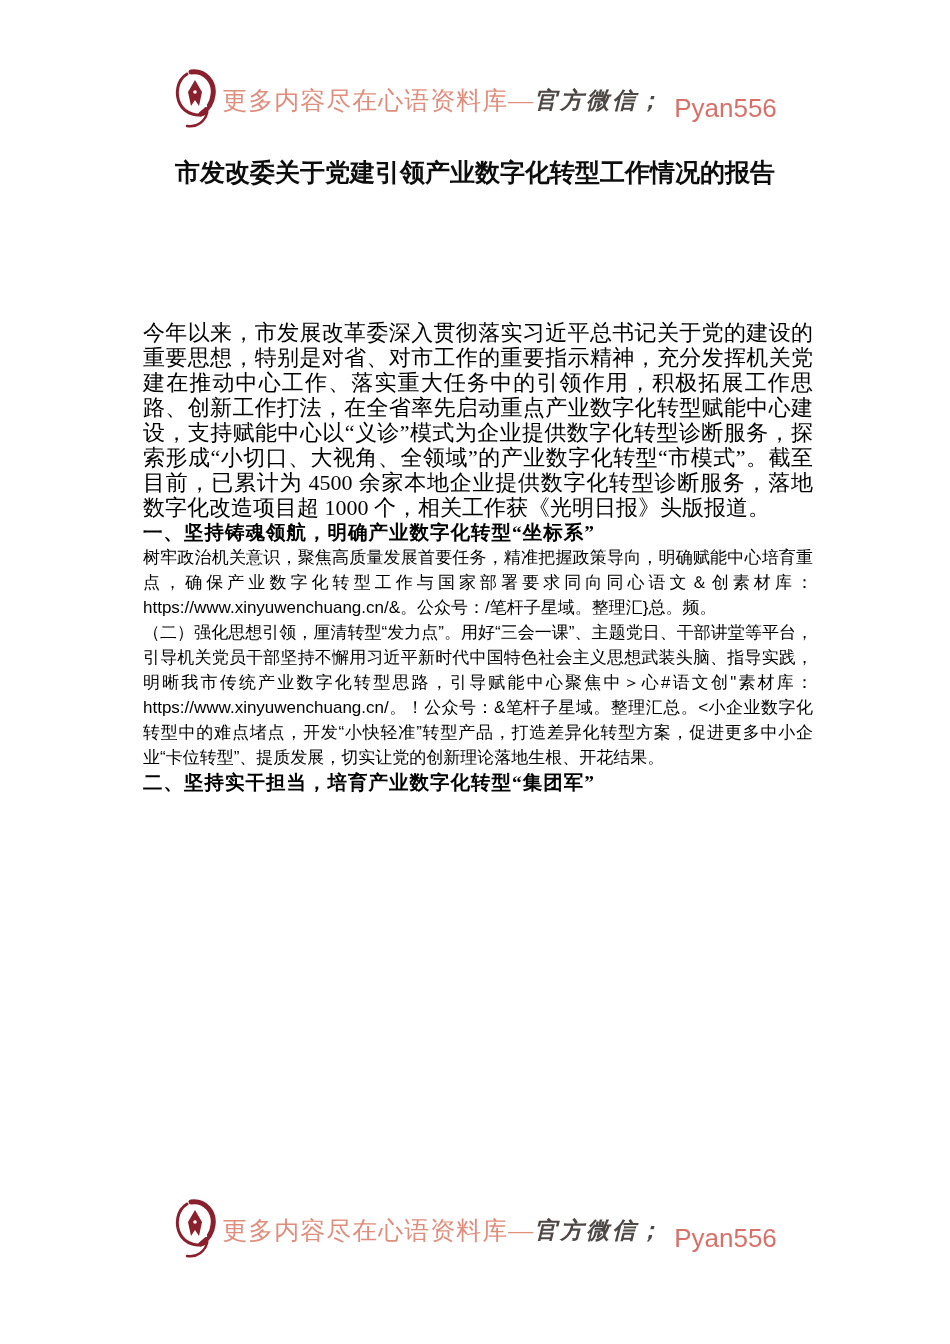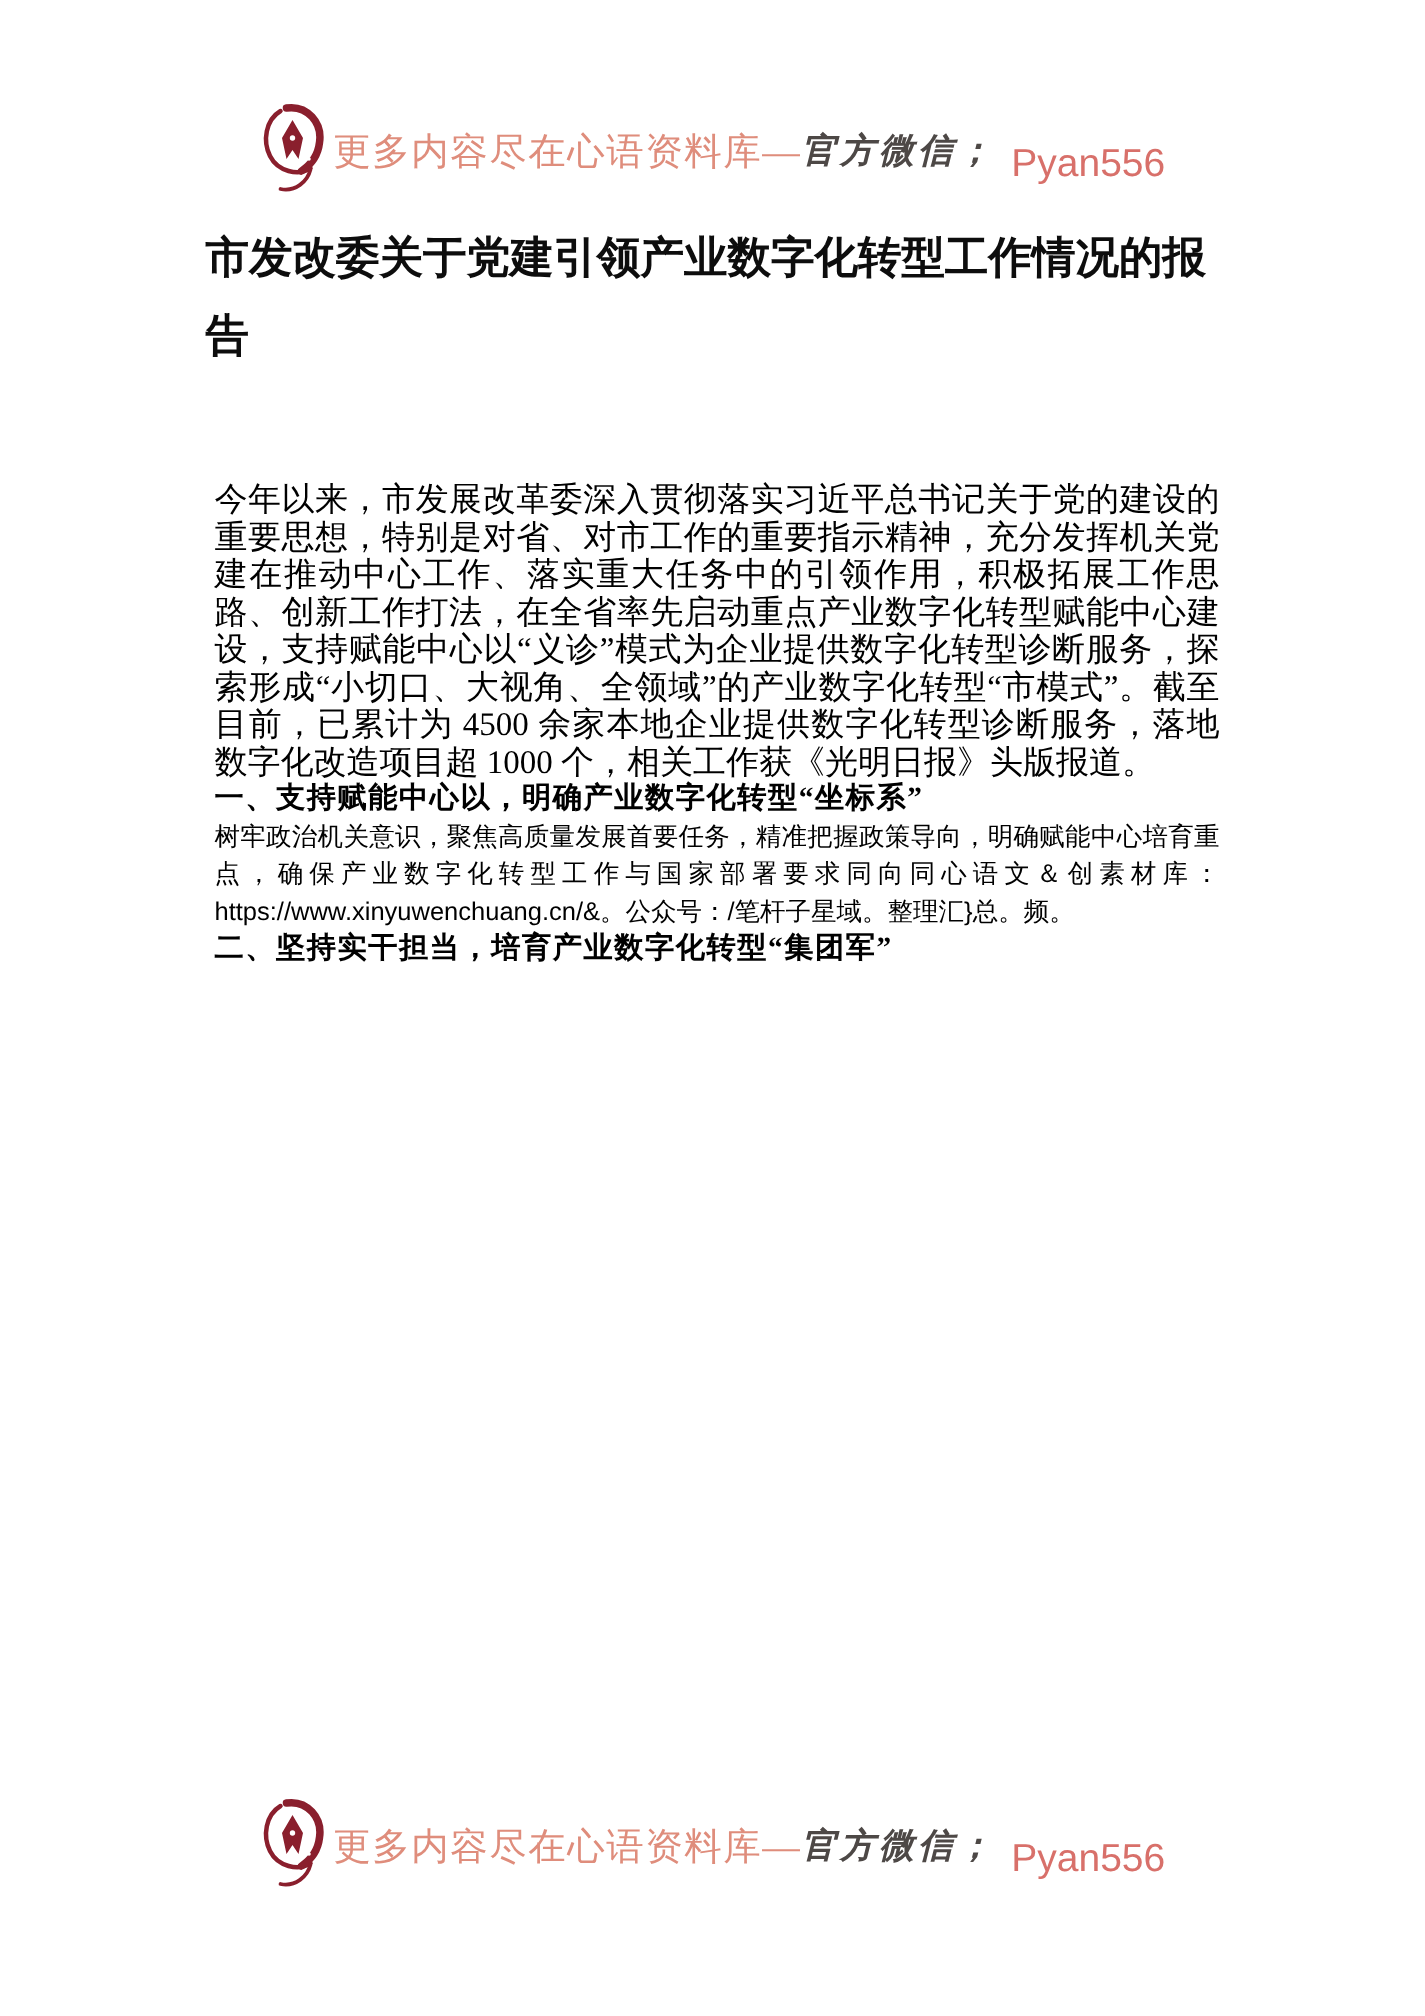--- a/index.html
+++ b/index.html
@@ -27,23 +27,23 @@
     font-family:"Liberation Serif", serif;
     font-style:italic; font-weight:bold;
     font-size:23px; color:#4d4846; letter-spacing:3px;
   }
   .t-id {
     font-family:"Liberation Sans", sans-serif;
     font-size:26px; color:#d8706a; margin-left:10px;margin-top:16px;
   }
   .doc-title {
     position:absolute; top:146px; left:137px; width:676px;
-    margin:0; text-align:left;
+    margin:0; text-align:center;
     font-family:"Liberation Sans", sans-serif;
-    font-weight:700; font-size:29px; line-height:52px;
+    font-weight:700; font-size:25px; line-height:52px;
     color:#0d0d0d;
   }
   .doc-body {
     position:absolute; top:320px; left:143px; width:670px;
     color:#000000;
   }
   .doc-body p { margin:0; text-align:justify; }
   .p-serif {
     font-family:"Liberation Serif", serif;
     font-size:22px; line-height:25px;
@@ -77,22 +77,23 @@
     </svg>
     <span class="t-main">更多内容尽在心语资料库—</span>
     <span class="t-script">官方微信；</span>
     <span class="t-id">Pyan556</span>
   </div>
 
   <h1 class="doc-title">市发改委关于党建引领产业数字化转型工作情况的报告</h1>
 
   <div class="doc-body">
     <p class="p-serif">今年以来，市发展改革委深入贯彻落实习近平总书记关于党的建设的重要思想，特别是对省、对市工作的重要指示精神，充分发挥机关党建在推动中心工作、落实重大任务中的引领作用，积极拓展工作思路、创新工作打法，在全省率先启动重点产业数字化转型赋能中心建设，支持赋能中心以“义诊”模式为企业提供数字化转型诊断服务，探索形成“小切口、大视角、全领域”的产业数字化转型“市模式”。截至目前，已累计为 4500 余家本地企业提供数字化转型诊断服务，落地数字化改造项目超 1000 个，相关工作获《光明日报》头版报道。</p>
-    <p class="p-head">一、支持赋能中心以，明确产业数字化转型“坐标系”</p>
+    <p class="p-head">一、坚持铸魂领航，明确产业数字化转型“坐标系”</p>
     <p class="p-sans">树牢政治机关意识，聚焦高质量发展首要任务，精准把握政策导向，明确赋能中心培育重点，确保产业数字化转型工作与国家部署要求同向同心语文＆创素材库：https://www.xinyuwenchuang.cn/&amp;。公众号：/笔杆子星域。整理汇}总。频。</p>
+    <p class="p-sans">（二）强化思想引领，厘清转型“发力点”。用好“三会一课”、主题党日、干部讲堂等平台，引导机关党员干部坚持不懈用习近平新时代中国特色社会主义思想武装头脑、指导实践，明晰我市传统产业数字化转型思路，引导赋能中心聚焦中＞心#语文创"素材库：https://www.xinyuwenchuang.cn/。！公众号：&amp;笔杆子星域。整理汇总。&lt;小企业数字化转型中的难点堵点，开发“小快轻准”转型产品，打造差异化转型方案，促进更多中小企业“卡位转型”、提质发展，切实让党的创新理论落地生根、开花结果。</p>
     <p class="p-head">二、坚持实干担当，培育产业数字化转型“集团军”</p>
   </div>
 
   <div class="banner bottom">
     <svg class="logo" viewBox="0 0 44 64">
       <g fill="none" stroke="#8a1f2d" stroke-linecap="round">
         <path d="M14 6 C 4 12, 2 26, 7 36 C 12 46, 26 50, 34 44" stroke-width="3"></path>
         <path d="M18 4 C 32 2, 42 14, 40 27 C 39 36, 34 42, 28 46" stroke-width="5"></path>
         <path d="M34 45 C 32 53, 24 60, 14 58" stroke-width="2.5"></path>
       </g>

